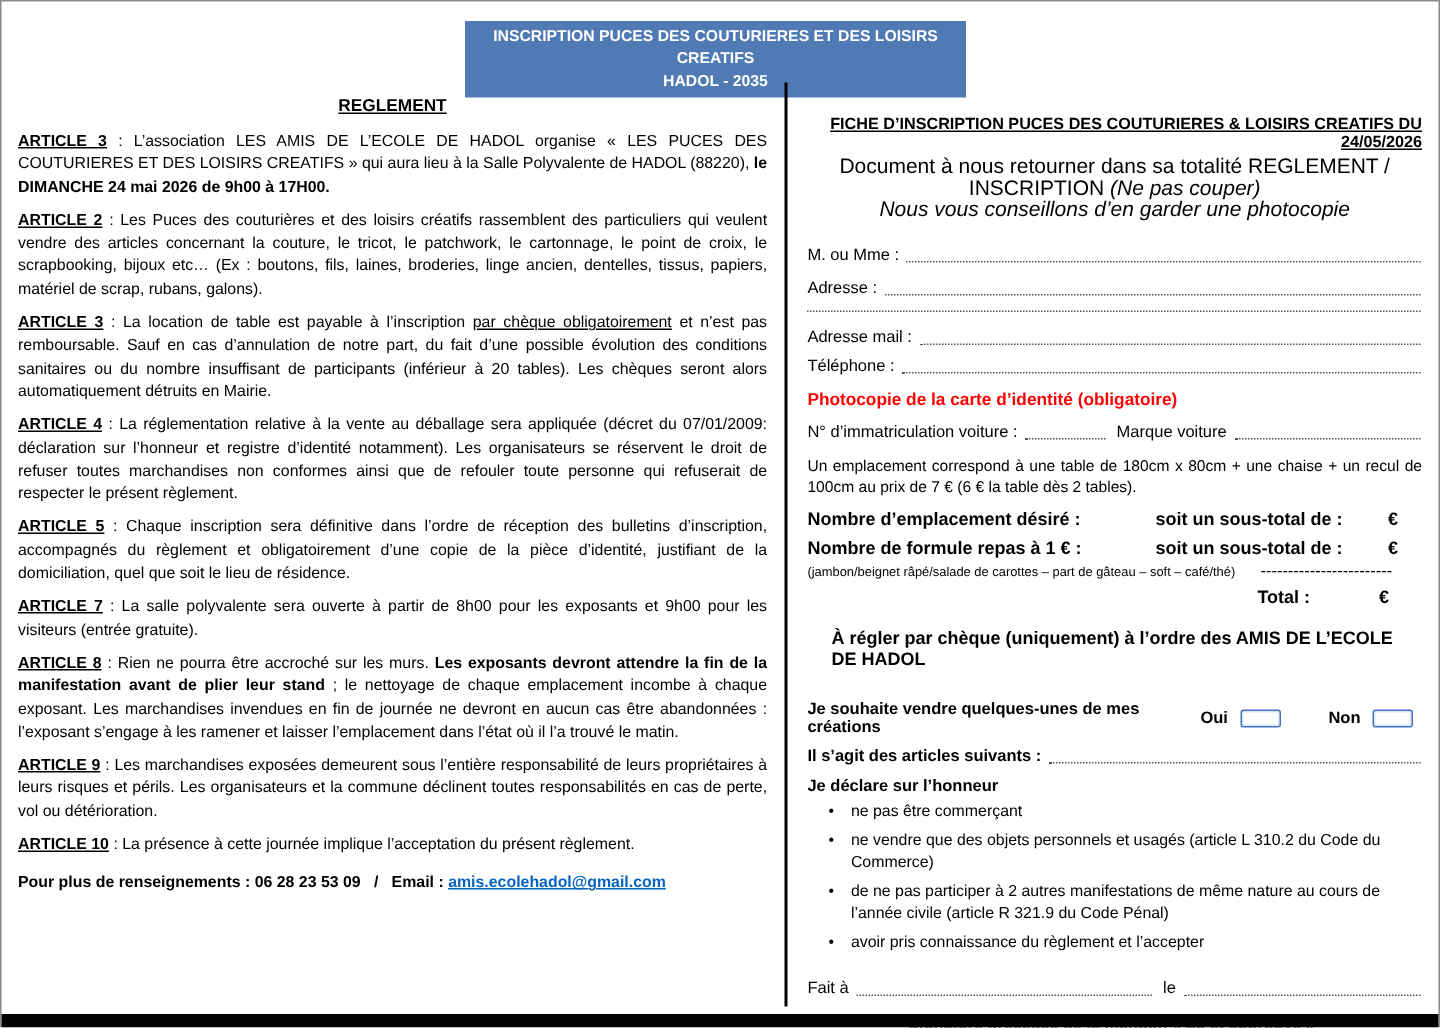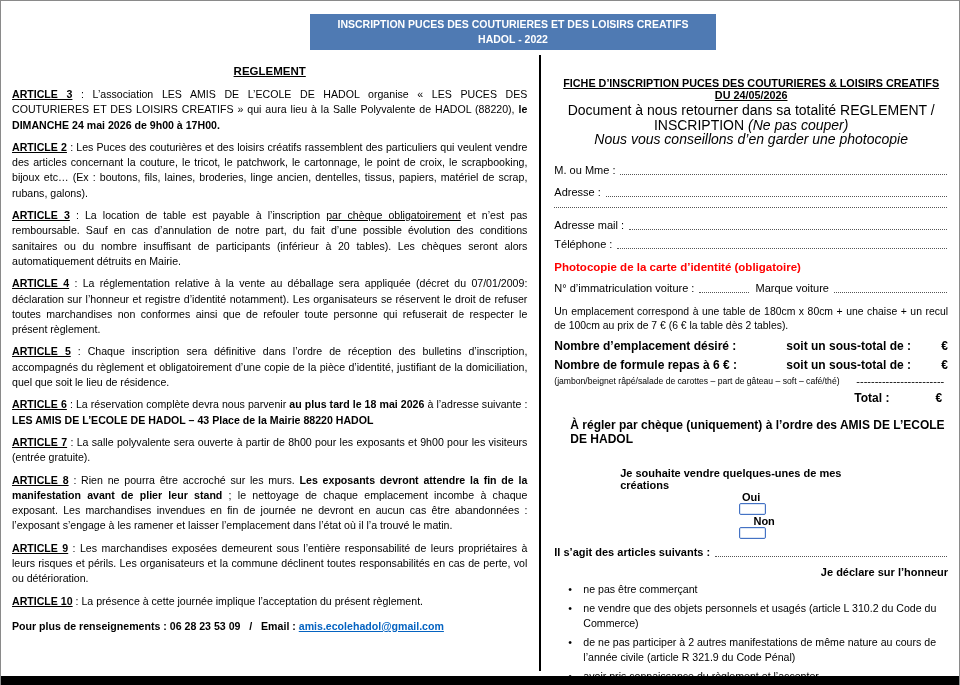--- a/index.html
+++ b/index.html
@@ -1,93 +1,92 @@
 <!DOCTYPE html>
 <html><head>
 <meta charset="utf-8">
 <style>
   * { margin:0; padding:0; box-sizing:border-box; }
   html,body { width:960px; height:685px; }
   body { background:#fff; font-family:"Liberation Sans", sans-serif; color:#000; position:relative; overflow:hidden; }
   .page { position:absolute; inset:0; border:1px solid #8a8a8a; border-bottom:none; background:#fff; }
   .bottom-bar { position:absolute; left:0; right:0; bottom:0; height:9px; background:#000; }
-  .header-box { position:absolute; left:309px; top:13px; width:406px; background:#4f7ab3; color:#fff; text-align:center; font-weight:bold; font-size:10.5px; line-height:15px; padding:3px 4px; }
+  .header-box { position:absolute; left:309px; top:13px; width:334px; background:#4f7ab3; color:#fff; text-align:center; font-weight:bold; font-size:10.5px; line-height:15px; padding:3px 4px; }
   .columns { position:absolute; top:54px; left:1px; right:1px; bottom:14px; display:flex; }
   .left-col { width:549px; padding:6px 12px 0 10px; }
   .divider { width:2px; background:#000; }
   .right-col { flex:1; padding:14px 10px 0 13px; }
 
   .reglement-title { text-align:center; font-weight:bold; text-decoration:underline; font-size:11.5px; margin:4px 0 10px; }
   .article { font-size:10.6px; line-height:15.3px; text-align:justify; margin-bottom:7px; }
   .lbl { font-weight:bold; text-decoration:underline; }
   .b { font-weight:bold; }
   .u { text-decoration:underline; }
   .i { font-style:italic; }
   .contact { font-size:10.6px; font-weight:bold; margin-top:11px; white-space:pre-wrap; }
   .contact a { color:#0563c1; font-weight:bold; }
 
-  .fiche-title { text-align:center; font-weight:bold; text-decoration:underline; font-size:10.8px; margin:8px 0 2px; }
+  .fiche-title { text-align:right; font-weight:bold; text-decoration:underline; font-size:10.8px; margin:8px 0 2px; }
   .sub { text-align:center; font-size:14px; line-height:14.5px; }
   .field-row { display:flex; font-size:11px; margin-top:7px; line-height:15px; }
   .dots { flex:1; border-bottom:1.5px dotted #555; align-self:flex-end; margin:0 1px 3px 5px; }
   .dots-full { margin-left:0; }
   .red-notice { color:#ff0000; font-weight:bold; font-size:11.5px; margin-top:9px; }
   .car-row { display:flex; font-size:11px; margin-top:8px; line-height:15px; }
   .car-dots1 { flex:1; } .car-dots2 { flex:2.3; }
   .car-brand { margin-left:6px; }
   .info-para { font-size:10.4px; line-height:14.5px; text-align:justify; margin-top:9px; }
   .order-row { display:flex; font-weight:bold; font-size:12px; margin-top:5px; }
   .order-row:first-of-type { margin-top:9px; }
   .order-c1 { width:232px; }
   .order-c2 { width:155px; }
   .menu-dash { display:flex; margin-top:3px; align-items:center; }
   .menu-detail { font-size:8.6px; width:302px; }
   .dash-text { font-size:11px; }
   .total-row { display:flex; font-weight:bold; font-size:12px; margin-top:4px; margin-left:300px; gap:46px; }
   .payment-line { font-weight:bold; font-size:12px; margin-top:13px;margin-left:16px; }
-  .sell-row { display:flex; align-items:center; font-size:11px; font-weight:bold; margin-top:21px;flex-direction:column; }
+  .sell-row { display:flex; align-items:center; font-size:11px; font-weight:bold; margin-top:21px; }
   .sell-q { width:262px; }
   .checkbox { width:27px; height:12px; border:1.6px solid #4472c4; border-radius:2px; margin:0 6px 0 8px; box-shadow: inset 0 0 0 1px #dce6f5; background:#fff; }
   .cb-non { margin-left:26px; }
   .articles-row { display:flex; font-size:11px; font-weight:bold; margin-top:6px; line-height:15px; }
-  .honor-title { font-size:11px; font-weight:bold; margin-top:6px;text-align:right; }
+  .honor-title { font-size:11px; font-weight:bold; margin-top:6px; }
   .honor-item { display:flex; font-size:10.6px; line-height:15px; margin-top:4px; padding-left:14px; }
   .bullet { width:15px; flex:none; }
   .honor-text { flex:1; }
   .fait-row { display:flex; font-size:11px; margin-top:16px; line-height:15px; }
   .fait-dots1 { flex:1.25; } .fait-dots2 { flex:1; }
   .fait-le { margin-left:6px; }
   .signature-line { text-align:center; font-weight:bold; font-size:10.8px; margin-top:10px; padding-right:4px; }
 </style>
 </head>
 <body>
 
 <div class="page">
 
   <div class="header-box">
     <div>INSCRIPTION PUCES DES COUTURIERES ET DES LOISIRS CREATIFS</div>
-    <div>HADOL  - 2022</div>
+    <div>HADOL  - 2035</div>
   </div>
 
   <div class="columns">
 
     <div class="left-col">
       <div class="reglement-title">REGLEMENT</div>
 
       <p class="article"><span class="lbl">ARTICLE 3</span><span> : L’association LES AMIS DE L’ECOLE DE HADOL organise « LES PUCES DES COUTURIERES ET DES LOISIRS CREATIFS » qui aura lieu à la Salle Polyvalente de HADOL (88220), </span><span class="b">le DIMANCHE 24 mai 2026 de 9h00 à 17H00.</span></p>
 
       <p class="article"><span class="lbl">ARTICLE 2</span><span> : Les Puces des couturières et des loisirs créatifs rassemblent des particuliers qui veulent vendre des articles concernant la couture, le tricot, le patchwork, le cartonnage, le point de croix, le scrapbooking, bijoux etc… (Ex : boutons, fils, laines, broderies, linge ancien, dentelles, tissus, papiers, matériel de scrap, rubans, galons).</span></p>
 
       <p class="article"><span class="lbl">ARTICLE 3</span><span> : La location de table est payable à l’inscription </span><span class="u">par chèque obligatoirement</span><span> et n’est pas remboursable. Sauf en cas d’annulation de notre part, du fait d’une possible évolution des conditions sanitaires ou du nombre insuffisant de participants (inférieur à 20 tables). Les chèques seront alors automatiquement détruits en Mairie.</span></p>
 
       <p class="article"><span class="lbl">ARTICLE 4</span><span> : La réglementation relative à la vente au déballage sera appliquée (décret du 07/01/2009: déclaration sur l’honneur et registre d’identité notamment). Les organisateurs se réservent le droit de refuser toutes marchandises non conformes ainsi que de refouler toute personne qui refuserait de respecter le présent règlement.</span></p>
 
       <p class="article"><span class="lbl">ARTICLE 5</span><span> : Chaque inscription sera définitive dans l’ordre de réception des bulletins d’inscription, accompagnés du règlement et obligatoirement d’une copie de la pièce d’identité, justifiant de la domiciliation, quel que soit le lieu de résidence.</span></p>
 
-      <p class="article"><span class="lbl">ARTICLE 6</span><span> : La réservation complète devra nous parvenir </span><span class="b">au plus tard le 18 mai 2026</span><span> à l’adresse suivante : </span><span class="b">LES AMIS DE L’ECOLE DE HADOL – 43 Place de la Mairie 88220 HADOL</span></p>
 
       <p class="article"><span class="lbl">ARTICLE 7</span><span> : La salle polyvalente sera ouverte à partir de 8h00 pour les exposants et 9h00 pour les visiteurs (entrée gratuite).</span></p>
 
       <p class="article"><span class="lbl">ARTICLE 8</span><span> : Rien ne pourra être accroché sur les murs. </span><span class="b">Les exposants devront attendre la fin de la manifestation avant de plier leur stand</span><span> ; le nettoyage de chaque emplacement incombe à chaque exposant. Les marchandises invendues en fin de journée ne devront en aucun cas être abandonnées : l’exposant s’engage à les ramener et laisser l’emplacement dans l’état où il l’a trouvé le matin.</span></p>
 
       <p class="article"><span class="lbl">ARTICLE 9</span><span> : Les marchandises exposées demeurent sous l’entière responsabilité de leurs propriétaires à leurs risques et périls. Les organisateurs et la commune déclinent toutes responsabilités en cas de perte, vol ou détérioration.</span></p>
 
       <p class="article"><span class="lbl">ARTICLE 10</span><span> :  La présence à cette journée implique l’acceptation du présent règlement.</span></p>
 
       <div class="contact"><span>Pour plus de renseignements : 06 28 23 53 09   /   Email : </span><a href="#">amis.ecolehadol@gmail.com</a></div>
@@ -130,21 +129,21 @@
         </div>
 
       <div class="info-para">Un emplacement correspond à une table de 180cm x 80cm + une chaise + un recul de 100cm au prix de 7 € (6 € la table dès 2 tables).</div>
 
       <div class="order-row">
           <span class="order-c1">Nombre d’emplacement désiré :</span>
           <span class="order-c2">soit un sous-total de :</span>
           <span>€</span>
         </div>
       <div class="order-row">
-          <span class="order-c1">Nombre de formule repas à 6 € :</span>
+          <span class="order-c1">Nombre de formule repas à 1 € :</span>
           <span class="order-c2">soit un sous-total de :</span>
           <span>€</span>
         </div>
 
       <div class="menu-dash">
           <span class="menu-detail">(jambon/beignet râpé/salade de carottes – part de gâteau – soft – café/thé)</span>
           <span class="dash-text">------------------------</span>
         </div>
 
       <div class="total-row">

